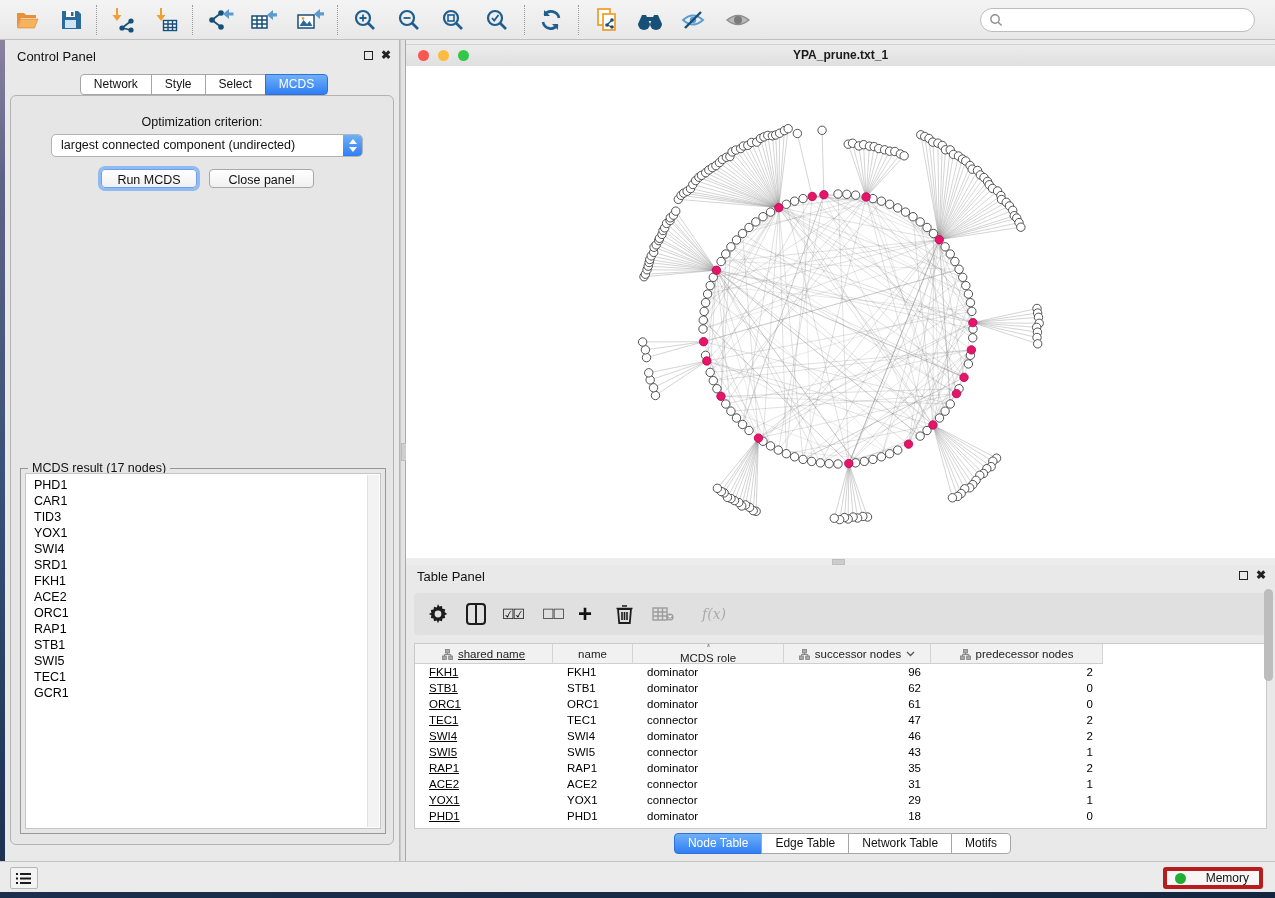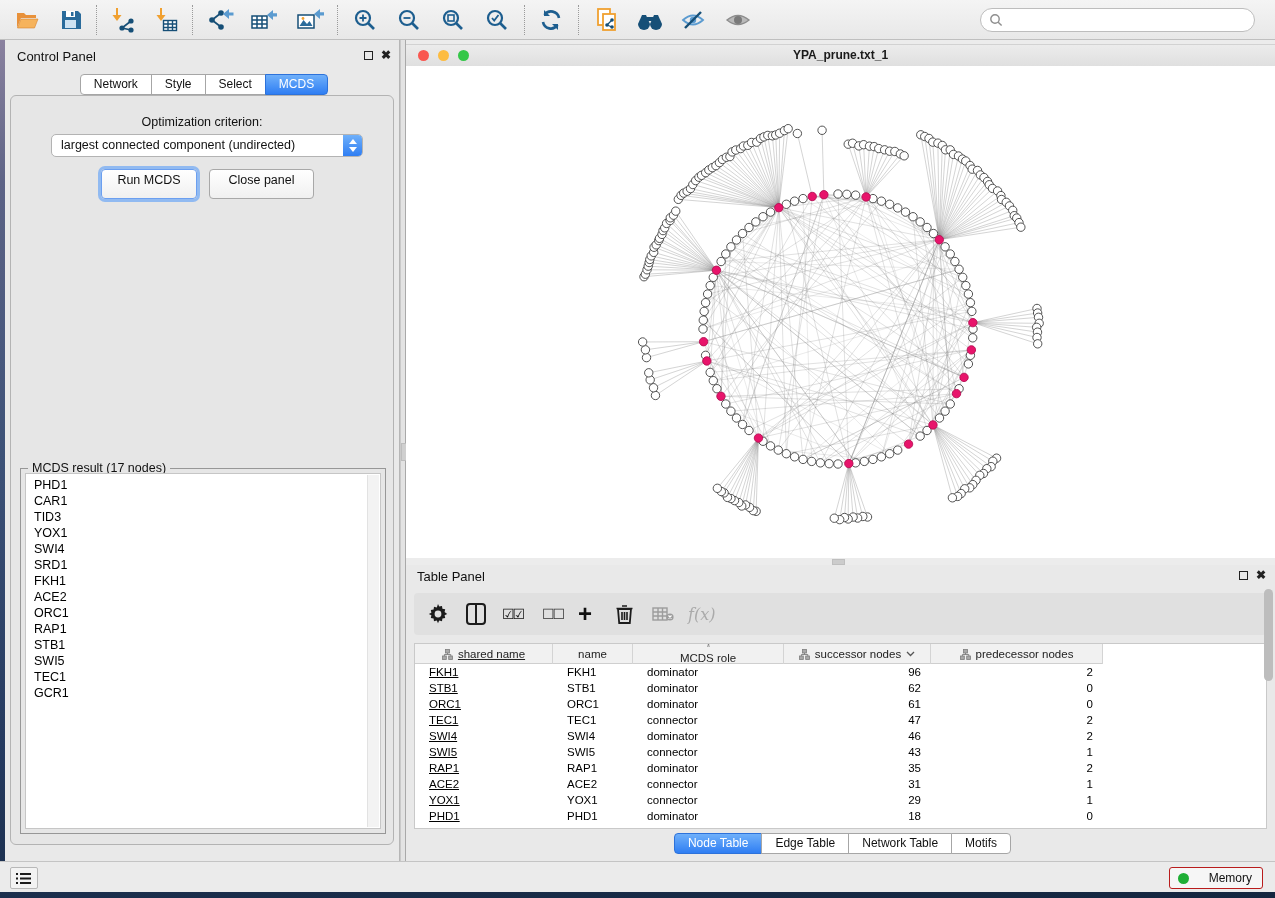--- a/index.html
+++ b/index.html
@@ -31,21 +31,21 @@
   .tab:last-child { border-radius:0 4px 4px 0; }
   .tab.sel { background:linear-gradient(#6fb0fa,#2f7ef3); border-color:#2d72da; color:#fff; }
   .cp-inner { position:absolute; left:5px; top:55px; width:384px; height:750px; background:#e6e6e6; border:1px solid #b3b3b3; border-radius:6px; }
   .opt-label { position:absolute; top:19px; width:100%; text-align:center; font-size:12.5px; color:#111; }
   .dropdown { position:absolute; left:40px; top:38px; width:312px; height:23px; background:#fff; border:1px solid #b3b3b3; border-radius:5px; font-size:12.5px; line-height:21px; padding-left:9px; color:#111; }
   .dd-step { position:absolute; right:0px; top:0px; bottom:0px; width:19px; border-radius:0 4px 4px 0;
     background:linear-gradient(#6fb0fa,#2f7ef3); }
   .dd-step:before, .dd-step:after { content:""; position:absolute; left:5.5px; border-left:4px solid transparent; border-right:4px solid transparent; }
   .dd-step:before { top:4px; border-bottom:5px solid #fff; }
   .dd-step:after  { bottom:4px; border-top:5px solid #fff; }
-  .btn { position:absolute; height:30px; background:linear-gradient(#ffffff,#f0f0f0); border:1px solid #a8a8a8; border-radius:4px; font-size:12.5px; text-align:center; line-height:21px; color:#111; }
+  .btn { position:absolute; height:19px; background:linear-gradient(#ffffff,#f0f0f0); border:1px solid #a8a8a8; border-radius:4px; font-size:12.5px; text-align:center; line-height:21px; color:#111; }
   .btn.focusring { box-shadow:0 0 0 3px rgba(108,166,245,.7); border-color:#6b9ff0; }
   .groupbox { position:absolute; left:9px; top:372px; width:366px; height:366px; border:1px solid #979797; }
   .groupbox-title { position:absolute; top:-8px; left:7px; background:#e6e6e6; padding:0 4px; font-size:12.5px; color:#111; }
   .mcds-list { position:absolute; inset:4px; background:#fff; border:1px solid #c6c6c6; overflow:hidden; padding-top:3px; }
   .mcds-track { position:absolute; top:1px; bottom:1px; right:1px; width:12px; background:#f3f3f3; border-left:1px solid #e2e2e2; }
   .mcds-item { font-size:12.5px; line-height:16px; padding-left:8px; color:#000; }
 
   
   .v-split { left:400px; top:40px; width:6px; height:821px; background:#e3e3e3; border-left:1px solid #c9c9c9; border-right:1px solid #a9a9a9; }
   .v-grip { position:absolute; left:0px; top:403px; width:6px; height:18px; background:#cfcfcf; border:1px solid #bdbdbd; }
@@ -73,21 +73,21 @@
   .td { font-size:11.5px; line-height:16px; color:#000; overflow:hidden; white-space:nowrap; }
   .td.txt { padding-left:14px; }
   .td.num { text-align:right; padding-right:10px; }
   .c0{width:138px;text-decoration:underline;} .c1{width:80px;} .c2{width:151px;flex-direction:column;} .c3{width:147px;} .c4{width:172px;}
   .tbl-scroll { position:absolute; right:2px; top:24px; width:9px; height:92px; background:#bdbdbd; border-radius:5px; }
   .tp-tabs { position:absolute; top:268px; left:0; width:100%; display:flex; justify-content:center; }
 
   
   .status-bar { left:0; top:861px; width:1275px; height:31px; background:#ebebeb; border-top:1px solid #c4c4c4; }
   .list-btn { position:absolute; left:10px; top:5px; width:28px; height:22px; background:#f3f3f3; border:1px solid #b8b8b8; border-radius:2px; display:flex; align-items:center; justify-content:center; }
-  .memory-btn { position:absolute; right:12px; top:5px; height:22px; padding:0 10px 0 8px; background:#f6f6f6; border:1px solid #b91c1c; border-radius:3px; display:flex; align-items:center; gap:20px; font-size:12px; color:#111; }
+  .memory-btn { position:absolute; right:12px; top:5px; height:22px; padding:0 10px 0 8px; background:#f6f6f6; border:4px solid #b91c1c; border-radius:3px; display:flex; align-items:center; gap:20px; font-size:12px; color:#111; }
   .memdot { width:11px; height:11px; border-radius:50%; background:#1faf36; }
 </style>
 </head>
 <body>
 
 <div class="abs toolbar">
   <div class="tbtn" style="left:8px">
     <svg width="26" height="24" viewBox="0 0 26 24">
         <path d="M2 5h8l2 2h10v3H7l-4 10V5z" fill="#e8913a"></path>
         <path d="M3.5 20l3.5-9h17l-3.5 9z" fill="#f6b35c" stroke="#d8832e" stroke-width=".6"></path>
@@ -877,21 +877,21 @@
     <div class="tp-ic" style="left:238px">
       <svg width="22" height="16" viewBox="0 0 22 16">
           <g stroke="#9c9c9c" stroke-width="1.4" fill="none">
             <rect x="1" y="2" width="14" height="12"></rect>
             <path d="M1 6h14M1 10h14M6 2v12M10.5 2v12"></path>
           </g>
           <circle cx="18" cy="11" r="3.6" fill="#9c9c9c"></circle>
           <path d="M16.5 9.5l3 3M19.5 9.5l-3 3" stroke="#fff" stroke-width="1.2"></path>
         </svg>
     </div>
-    <div class="tp-ic" style="left:274px; font-family:'DejaVu Serif', serif; font-style:italic; font-size:16px; color:#aaa;text-align:center;">f(x)</div>
+    <div class="tp-ic" style="left:288px; font-family:'DejaVu Serif', serif; font-style:italic; font-size:14px; color:#aaa;text-align:center;">f(x)</div>
   </div>
 
   <div class="tbl">
     <div class="thead">
         <div class="th c0">
           <svg width="11" height="11" viewBox="0 0 11 11">
             <g fill="#a9a9a9" stroke="#7e7e7e" stroke-width="0.8">
               <rect x="3.5" y="0.5" width="4" height="3.5"></rect>
               <rect x="0.5" y="7" width="3.8" height="3.5"></rect>
               <rect x="6.7" y="7" width="3.8" height="3.5"></rect>

